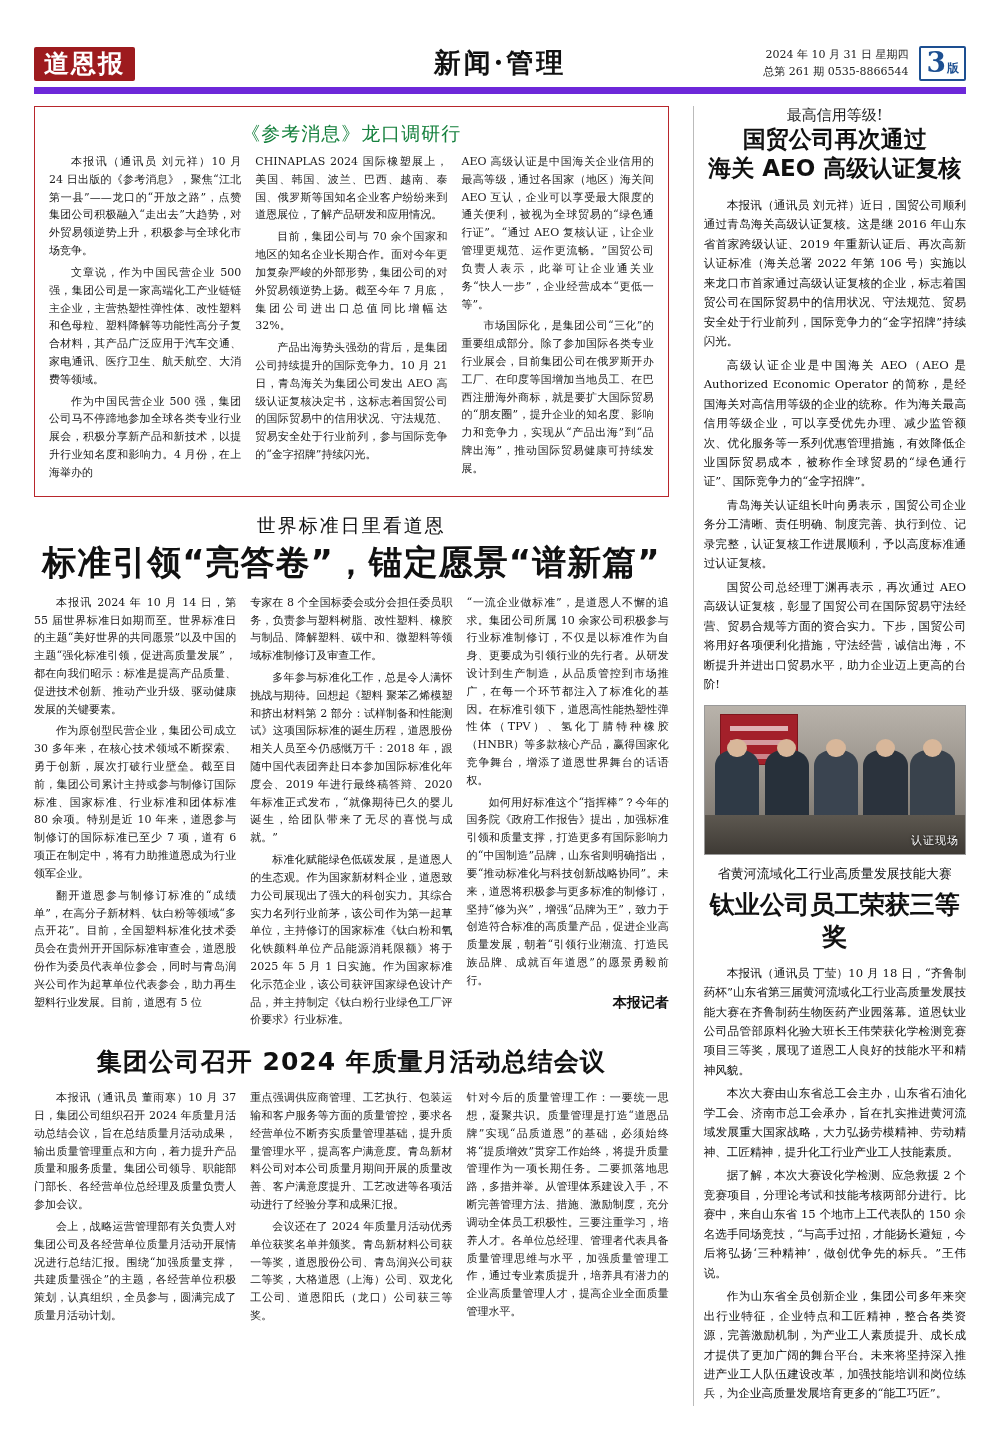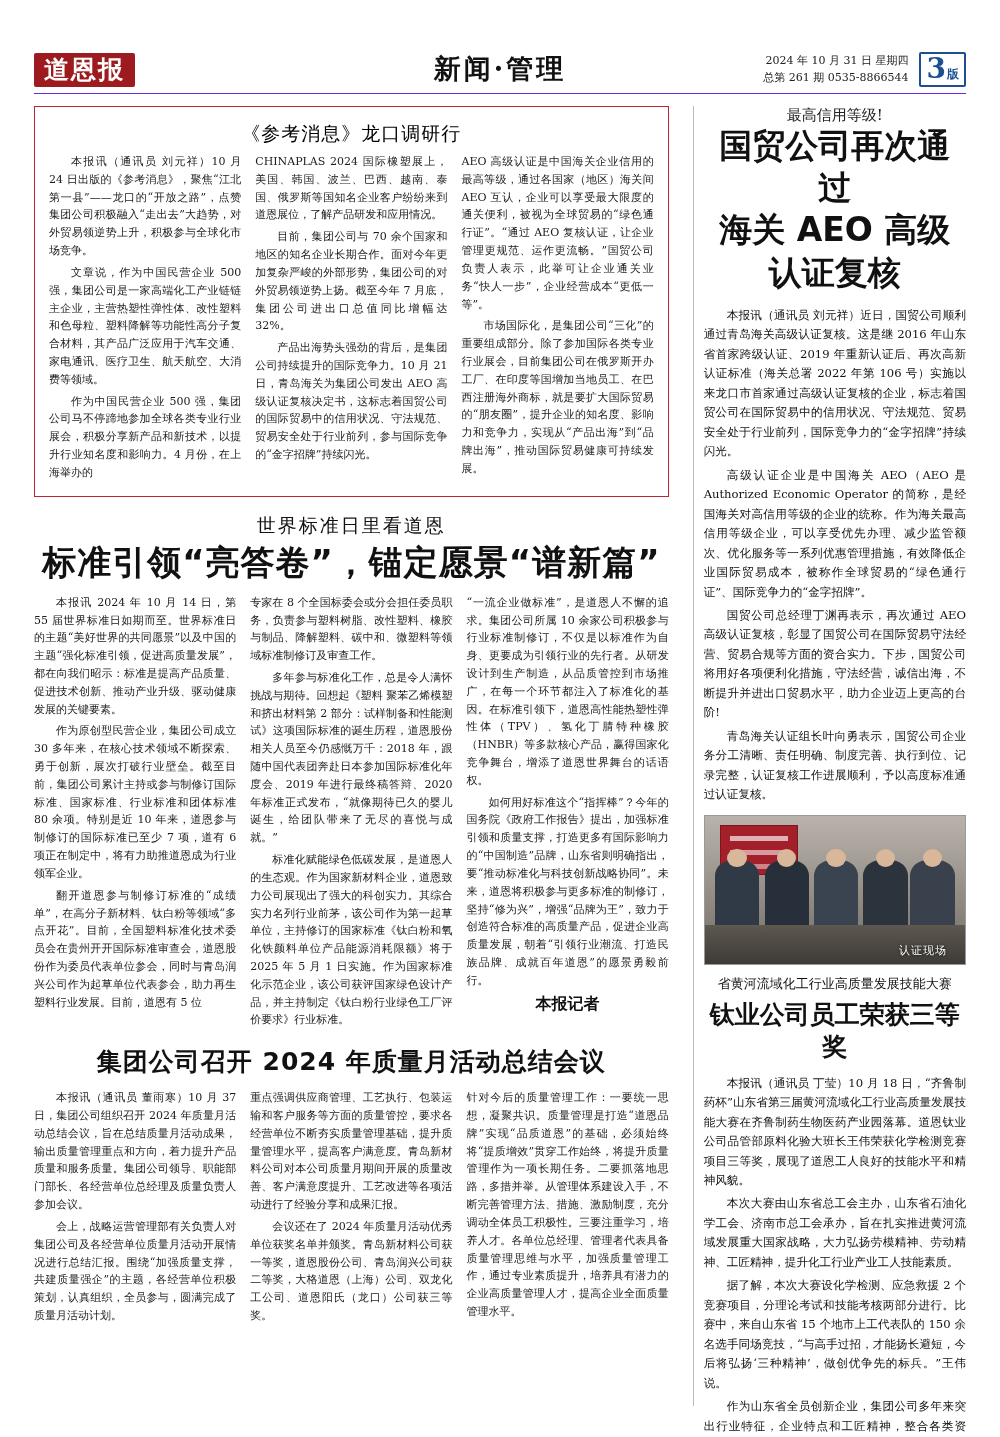--- a/index.html
+++ b/index.html
@@ -15,21 +15,21 @@
   }
   .page {
     width: 1000px; height: 1437px;
     padding: 30px 34px 20px 34px;
     position: relative;
   }
 
   
   .masthead {
     display: flex; align-items: flex-end; justify-content: space-between;
-    border-bottom: 1px solid #6d28d9;
+    border-bottom: 7px solid #6d28d9;
     padding-bottom: 6px;
     height: 64px;
   }
   .masthead-left {
     display: flex; align-items: flex-end;
   }
   .paper-logo {
     background: #9d1b1e;
     color: #fff;
     font-family: "DejaVu Serif", serif;
@@ -90,21 +90,21 @@
   .lead-box {
     border: 1px solid #b8272c;
     padding: 14px 14px 10px 14px;
     margin-bottom: 16px;
   }
   .kicker {
     text-align: center;
     font-size: 19px;
     letter-spacing: 1px;
     margin-bottom: 6px;
-    color: #000000;
+    color: #15803d;
   }
   .lead-headline {
     text-align: center;
     font-size: 40px;
     font-weight: bold;
     color: #c0202a;
     letter-spacing: 2px;
     line-height: 1.12;
     margin: 2px 0 14px 0;
     font-family: "DejaVu Sans", "Liberation Sans", sans-serif;
@@ -117,22 +117,22 @@
   p.body {
     font-size: 11px;
     line-height: 1.62;
     text-align: justify;
     margin: 0 0 4px 0;
     text-indent: 2em;
     color: #1a1a1a;
   }
   p.body.noindent { text-indent: 0; }
   .sign-right {
-    text-align: center;
-    font-size: 16px;
+    text-align: right;
+    font-size: 14px;
     margin-top: 4px;
     font-weight: bold;
   }
 
   
   .art2-kicker {
     text-align: center;
     font-size: 19px;
     letter-spacing: 2px;
     margin: 6px 0 4px 0;
@@ -160,21 +160,21 @@
   }
 
   
   .r-kicker {
     text-align: center;
     font-size: 15px;
     color: #222;
   }
   .r-headline {
     text-align: center;
-    font-size: 33px;
+    font-size: 23px;
     font-weight: bold;
     line-height: 1.28;
     letter-spacing: 0px;
     margin: 0 0 12px 0;
     font-family: "DejaVu Sans", "Liberation Sans", sans-serif;
   }
   .r-headline2 {
     text-align: center;
     font-size: 25px;
     font-weight: bold;
@@ -232,21 +232,21 @@
     width: 44%; height: 26%;
     background: #d8b79a;
     border-radius: 50%;
   }
   .photo .p1 { left: 4%; }
   .photo .p2 { left: 23%; background: #27303a; }
   .photo .p3 { left: 42%; background: #3a4450; }
   .photo .p4 { left: 61%; background: #2b333d; }
   .photo .p5 { left: 79%; background: #39424c; }
   .photo .caption {
-    position: absolute; right: 18px; bottom: 6px;
+    position: absolute; right: 6px; bottom: 6px;
     color: #fff; font-size: 11px;
     text-shadow: 0 0 3px #000;
     letter-spacing: 1px;
   }
 </style>
 </head>
 <body>
 
 <div class="page">
 
@@ -339,22 +339,22 @@
     <div class="divider-v"></div>
 
     <div class="right-col">
 
       <div>
         <div class="r-kicker">最高信用等级!</div>
         <div class="r-headline" style="white-space: pre-line;">国贸公司再次通过
 海关 AEO 高级认证复核</div>
         <p class="rbody">本报讯（通讯员 刘元祥）近日，国贸公司顺利通过青岛海关高级认证复核。这是继 2016 年山东省首家跨级认证、2019 年重新认证后、再次高新认证标准（海关总署 2022 年第 106 号）实施以来龙口市首家通过高级认证复核的企业，标志着国贸公司在国际贸易中的信用状况、守法规范、贸易安全处于行业前列，国际竞争力的“金字招牌”持续闪光。</p>
         <p class="rbody">高级认证企业是中国海关 AEO（AEO 是 Authorized Economic Operator 的简称，是经国海关对高信用等级的企业的统称。作为海关最高信用等级企业，可以享受优先办理、减少监管额次、优化服务等一系列优惠管理措施，有效降低企业国际贸易成本，被称作全球贸易的“绿色通行证”、国际竞争力的“金字招牌”。</p>
+        <p class="rbody">青岛海关认证组长叶向勇表示，国贸公司企业务分工清晰、责任明确、制度完善、执行到位、记录完整，认证复核工作进展顺利，予以高度标准通过认证复核。</p>
         <p class="rbody">国贸公司总经理丁渊再表示，再次通过 AEO 高级认证复核，彰显了国贸公司在国际贸易守法经营、贸易合规等方面的资合实力。下步，国贸公司将用好各项便利化措施，守法经营，诚信出海，不断提升并进出口贸易水平，助力企业迈上更高的台阶!</p>
-        <p class="rbody">青岛海关认证组长叶向勇表示，国贸公司企业务分工清晰、责任明确、制度完善、执行到位、记录完整，认证复核工作进展顺利，予以高度标准通过认证复核。</p>
       </div>
 
       <div class="photo">
         <div class="banner"></div>
         <div class="person p1"></div>
         <div class="person p2"></div>
         <div class="person p3"></div>
         <div class="person p4"></div>
         <div class="person p5"></div>
         <div class="table"></div>

